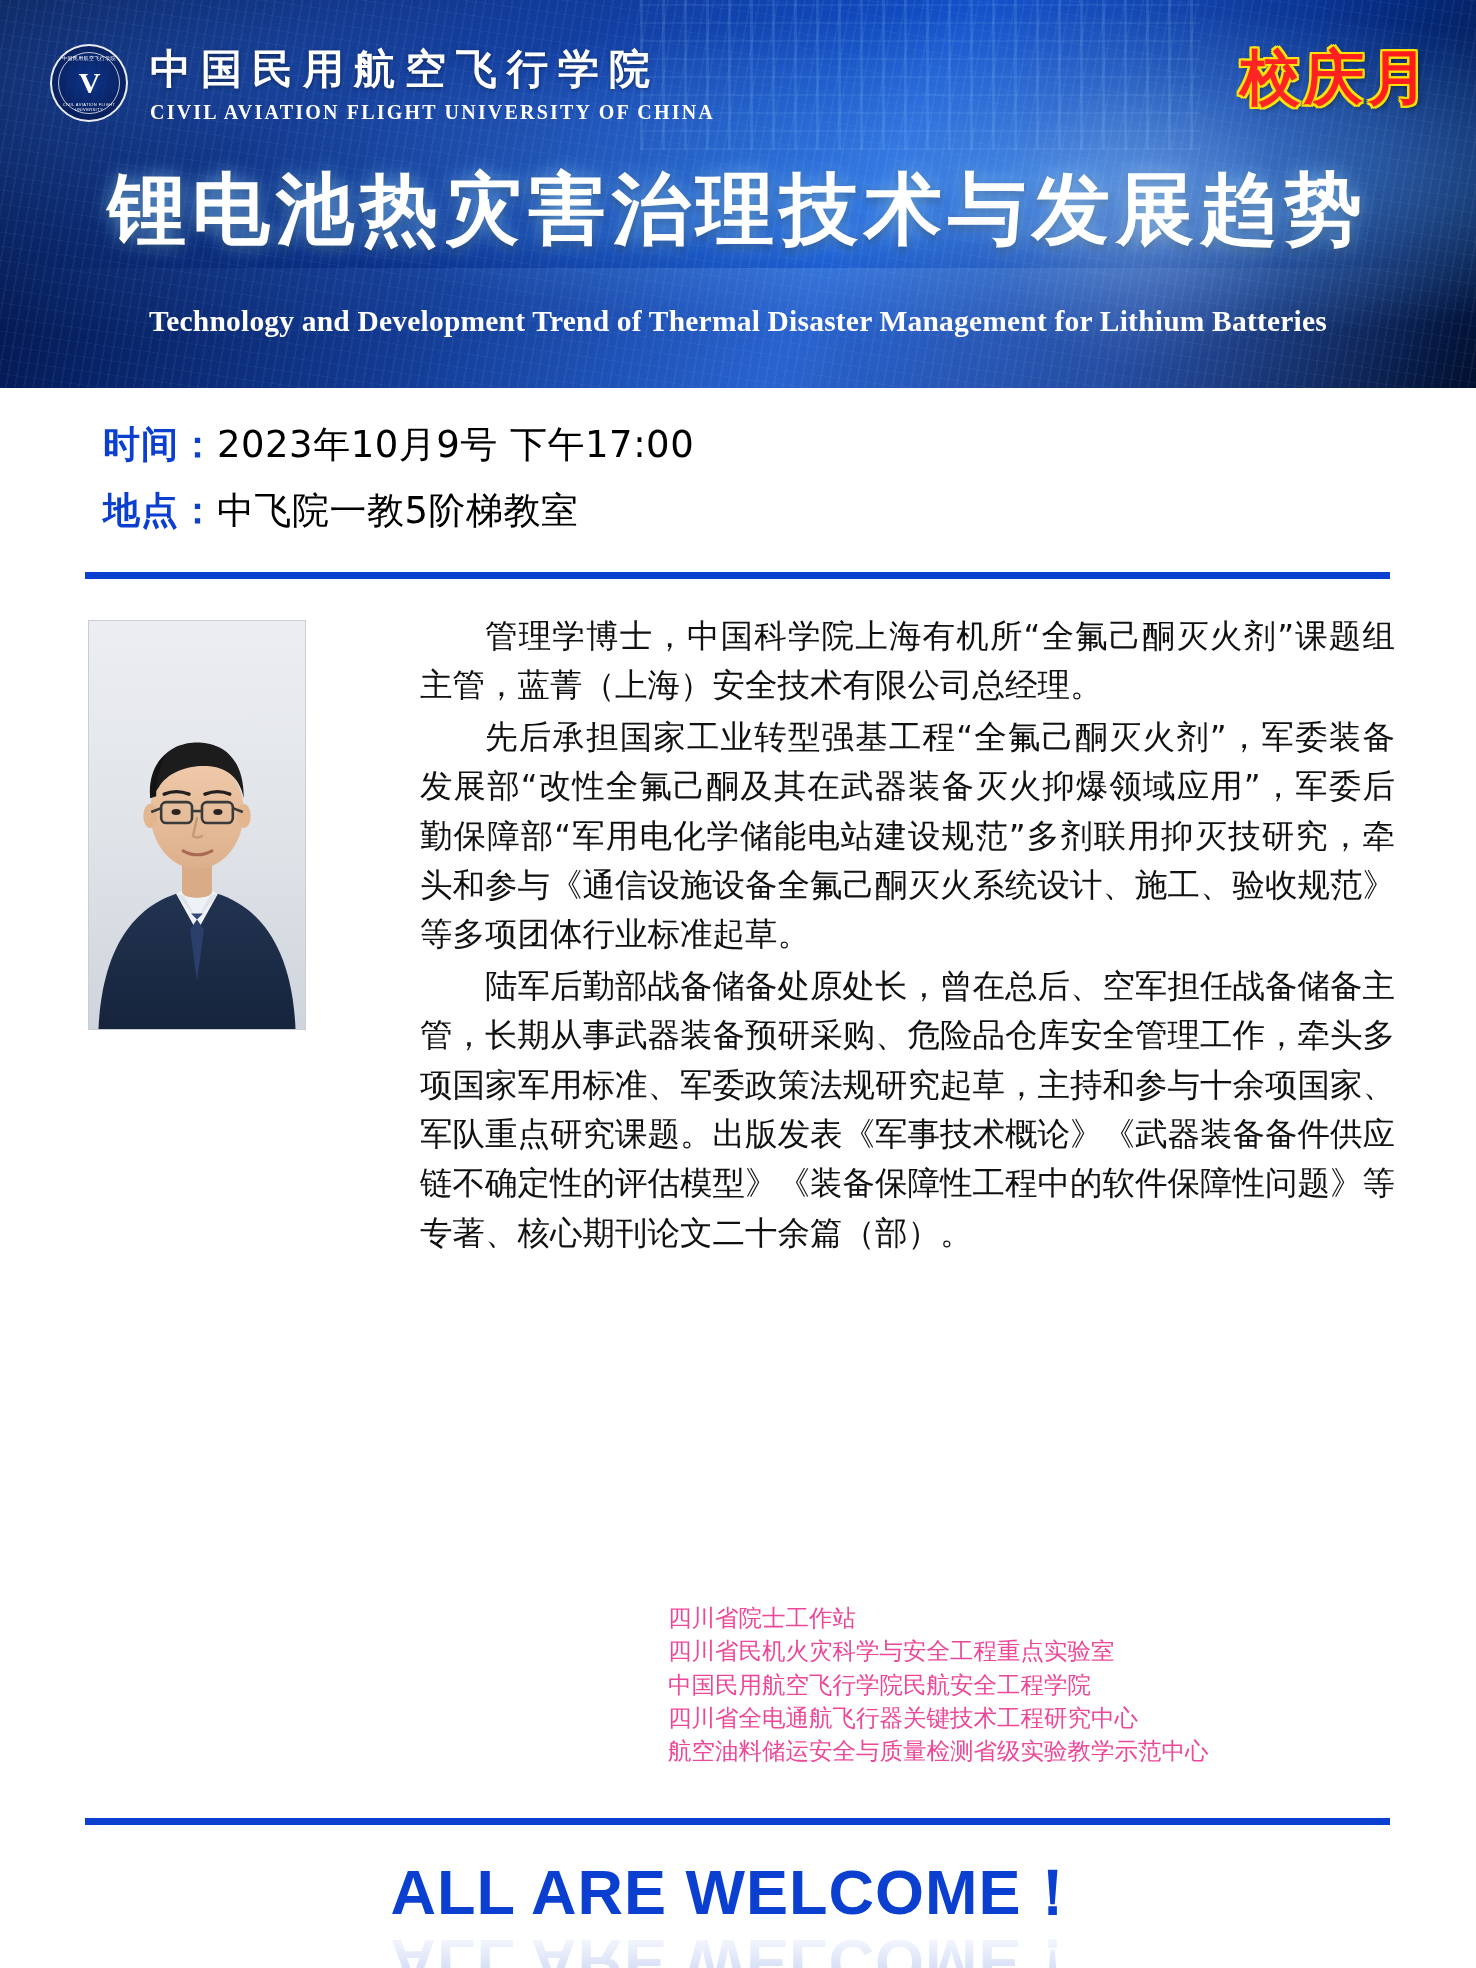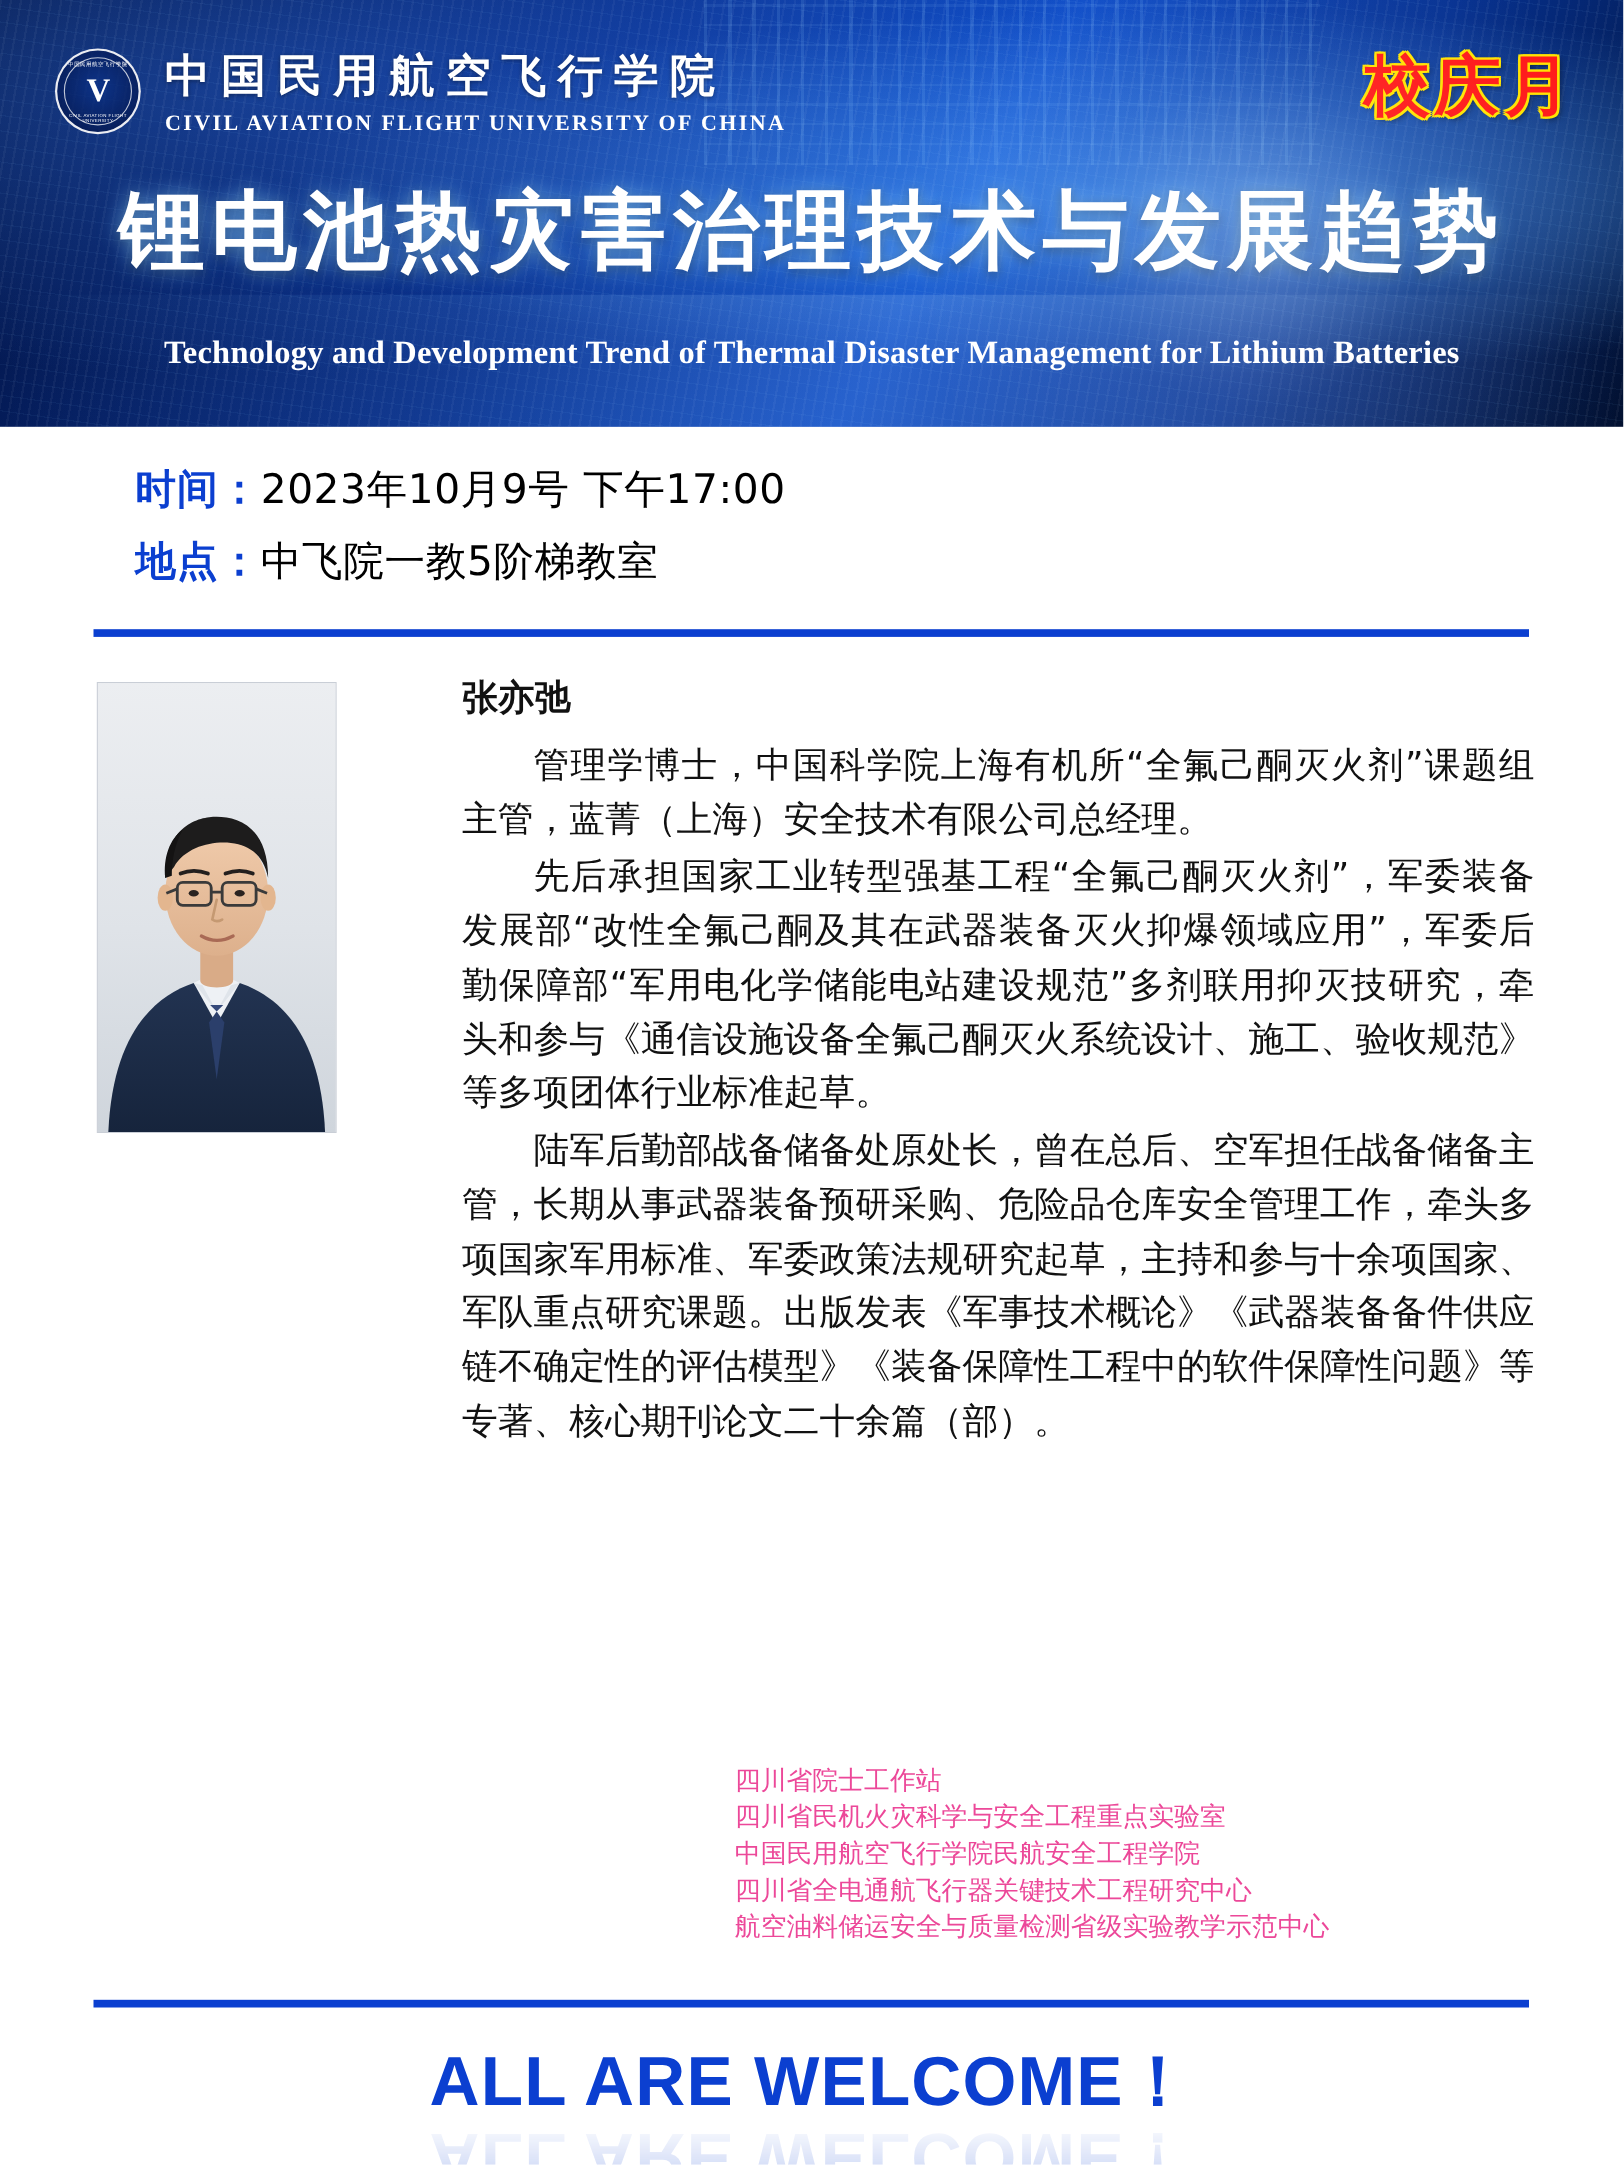--- a/index.html
+++ b/index.html
@@ -161,21 +161,20 @@
   .info {
     position: absolute;
     left: 0; top: 420px;
     width: 1476px;
   }
   .info-line {
     display: flex;
     align-items: baseline;
     padding-left: 103px;
     margin-bottom: 16px;
-    margin-left: 20px;
   }
   .info-label {
     color: #0b3fd0;
     font-size: 37px;
     font-weight: bold;
     font-family: "DejaVu Sans", sans-serif;
     letter-spacing: 1px;
     white-space: nowrap;
   }
   .info-value {
@@ -363,21 +362,20 @@
       <path d="M76 174 Q88 169 101 174" stroke="#231f1e" stroke-width="3.4" fill="none" stroke-linecap="round"></path>
       <path d="M117 174 Q130 169 142 174" stroke="#231f1e" stroke-width="3.4" fill="none" stroke-linecap="round"></path>
 
       <path d="M109 198 L105 216 Q109 219 114 216" stroke="#c59972" stroke-width="2.4" fill="none" stroke-linecap="round"></path>
 
       <path d="M95 231 Q109 239 124 231" stroke="#a96a55" stroke-width="3" fill="none" stroke-linecap="round"></path>
     </svg>
   </div>
 
   <div class="bio">
-    <div class="bio-name">张亦弛</div>
     <p class="bio-p">管理学博士，中国科学院上海有机所“全氟己酮灭火剂”课题组主管，蓝菁（上海）安全技术有限公司总经理。</p>
     <p class="bio-p">先后承担国家工业转型强基工程“全氟己酮灭火剂”，军委装备发展部“改性全氟己酮及其在武器装备灭火抑爆领域应用”，军委后勤保障部“军用电化学储能电站建设规范”多剂联用抑灭技研究，牵头和参与《通信设施设备全氟己酮灭火系统设计、施工、验收规范》等多项团体行业标准起草。</p>
     <p class="bio-p">陆军后勤部战备储备处原处长，曾在总后、空军担任战备储备主管，长期从事武器装备预研采购、危险品仓库安全管理工作，牵头多项国家军用标准、军委政策法规研究起草，主持和参与十余项国家、军队重点研究课题。出版发表《军事技术概论》《武器装备备件供应链不确定性的评估模型》《装备保障性工程中的软件保障性问题》等专著、核心期刊论文二十余篇（部）。</p>
   </div>
 
   <div class="orgs">
     <div class="org-line">四川省院士工作站</div>
     <div class="org-line">四川省民机火灾科学与安全工程重点实验室</div>
     <div class="org-line">中国民用航空飞行学院民航安全工程学院</div>
     <div class="org-line">四川省全电通航飞行器关键技术工程研究中心</div>

